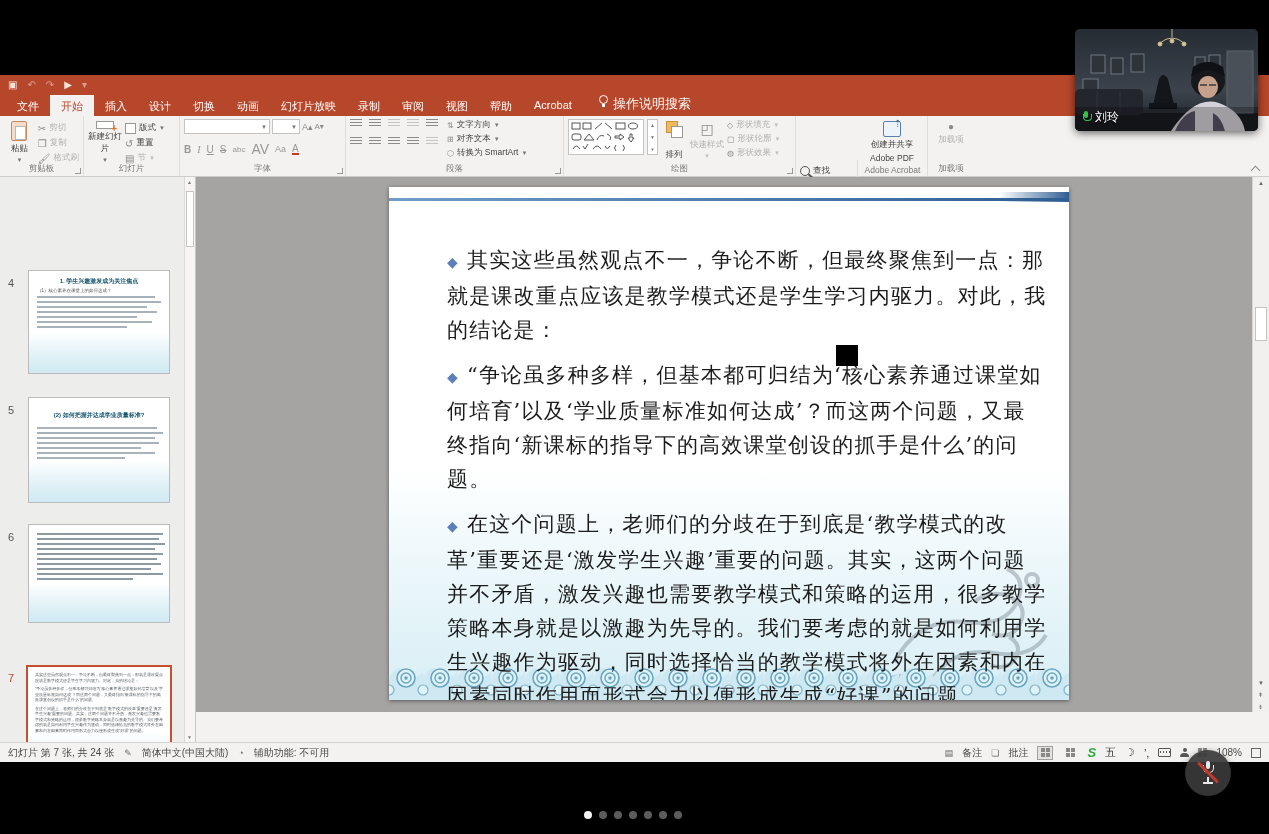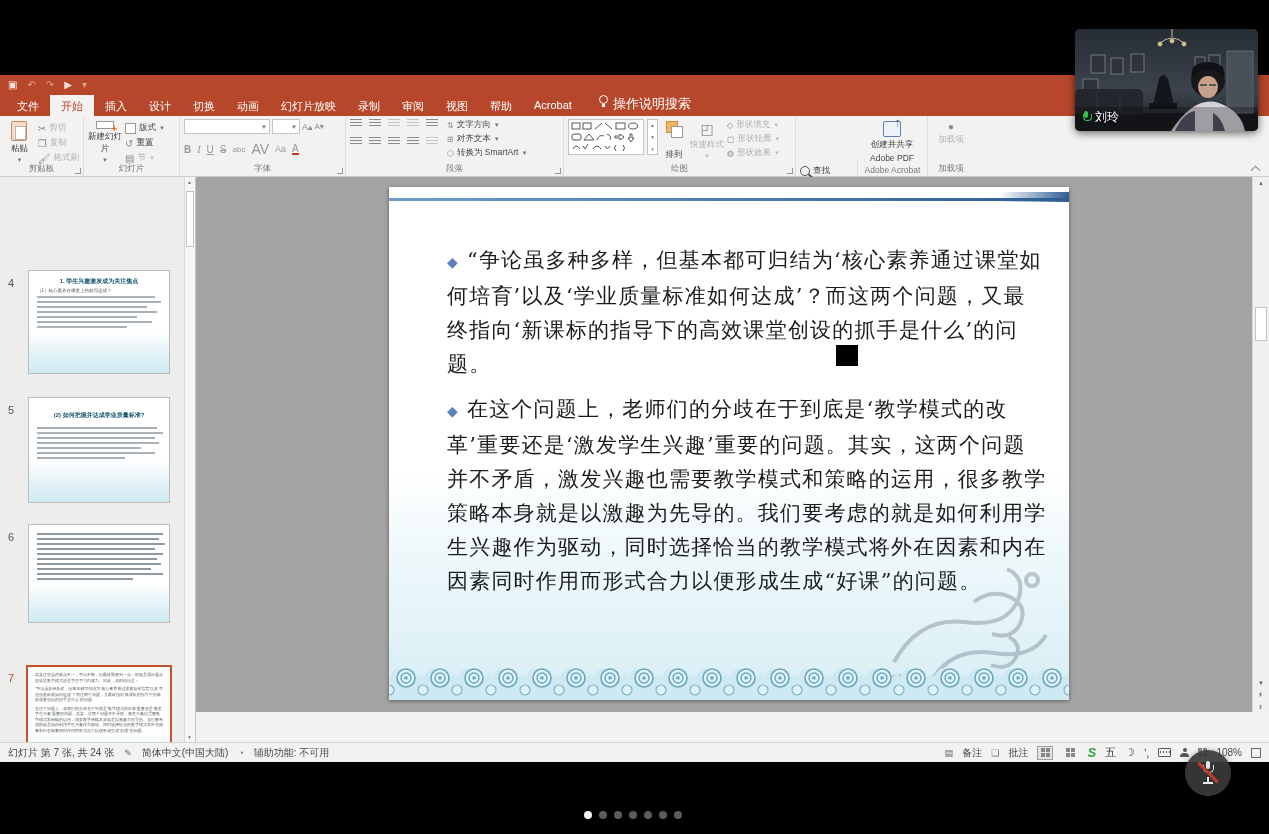--- a/index.html
+++ b/index.html
@@ -467,20 +467,21 @@
           <circle cx="17" cy="24" r="5" fill="none" stroke="#69a6bf" stroke-width="1.4"></circle>
           <circle cx="17" cy="24" r="1.8" fill="#69a6bf"></circle>
           <circle cx="0" cy="36" r="5" fill="#dff2f8" stroke="#7fb3c8" stroke-width="1.2"></circle>
           <circle cx="34" cy="36" r="5" fill="#dff2f8" stroke="#7fb3c8" stroke-width="1.2"></circle>
         </pattern>
       </defs>
       <rect x="0" y="0" width="680" height="46" fill="url(#curl)"></rect>
     </svg>
 
     <div class="slide-text">
+      <p><span class="bullet">◆</span><span>其实这些虽然观点不一，争论不断，但最终聚焦到一点：那就是课改重点应该是教学模式还是学生学习内驱力。对此，我的结论是：</span></p>
       <p><span class="bullet">◆</span><span>“争论虽多种多样，但基本都可归结为‘核心素养通过课堂如何培育’以及‘学业质量标准如何达成’？而这两个问题，又最终指向‘新课标的指导下的高效课堂创设的抓手是什么’的问题。</span></p>
       <p><span class="bullet">◆</span><span>在这个问题上，老师们的分歧在于到底是‘教学模式的改革’重要还是‘激发学生兴趣’重要的问题。其实，这两个问题并不矛盾，激发兴趣也需要教学模式和策略的运用，很多教学策略本身就是以激趣为先导的。我们要考虑的就是如何利用学生兴趣作为驱动，同时选择恰当的教学模式将外在因素和内在因素同时作用而形式合力以便形成生成“好课”的问题。</span></p>
     </div>
     <div class="cursor-block"></div>
   </div>
 
   <div class="vscroll">
     <span class="up">▲</span>
     <span class="vthumb"></span>
     <span class="dn">▼</span>

